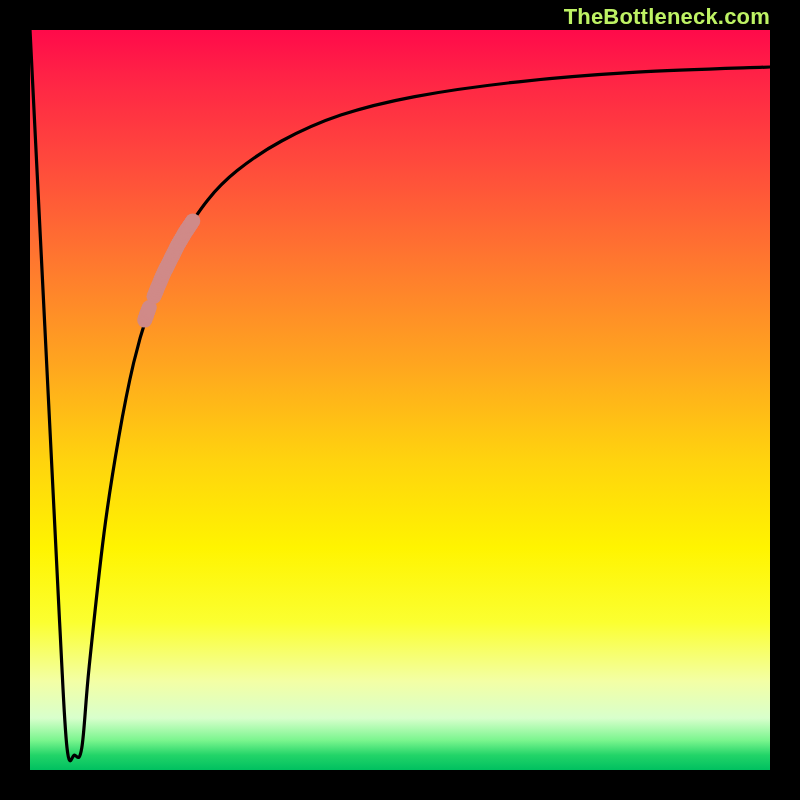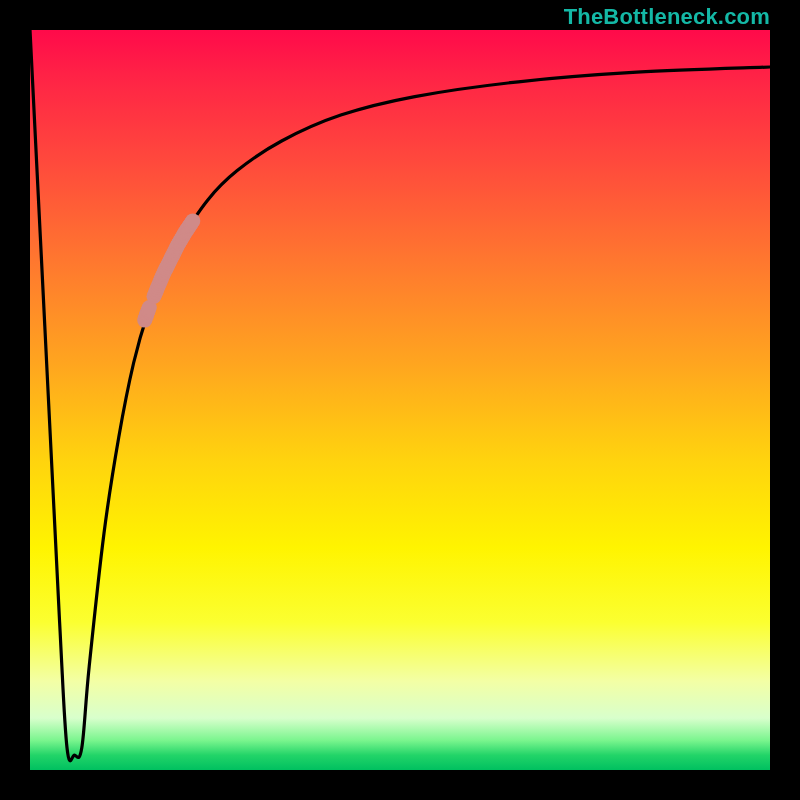--- a/index.html
+++ b/index.html
@@ -48,21 +48,21 @@
   svg.curve {
     position: absolute;
     inset: 0;
   }
   .watermark {
     position: absolute;
     top: 4px;
     right: 30px;
     font-size: 22px;
     font-weight: 600;
-    color: #14b8a6;
+    color: #bef264;
     letter-spacing: 0.2px;
     user-select: none;
   }
   .border-left, .border-right, .border-top, .border-bottom {
     position: absolute;
     background: #000;
   }
   .border-left   { left:0;   top:30px; width:30px;  height:740px; }
   .border-right  { right:0;  top:30px; width:30px;  height:740px; }
   .border-top    { left:0;   top:0;    width:800px; height:30px;  }

